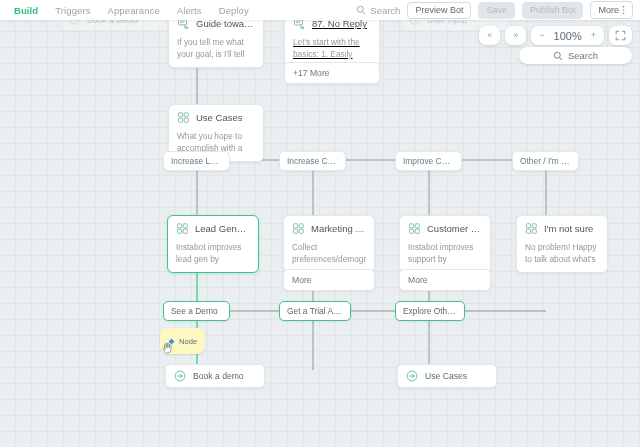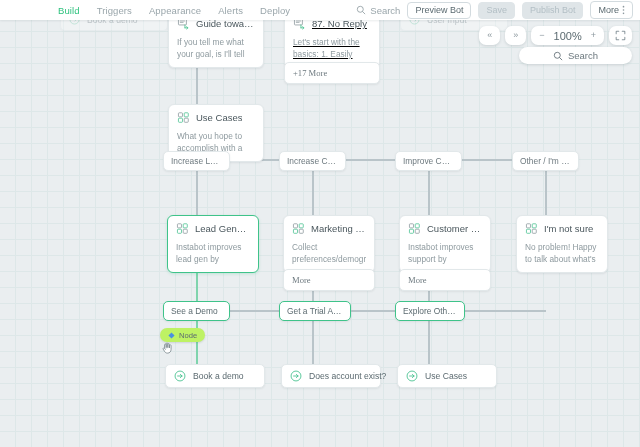--- a/index.html
+++ b/index.html
@@ -27,21 +27,21 @@
     position: absolute; top: 0; left: 0; right: 0; height: 20px;
     background: #ffffff; z-index: 40;
     display: flex; align-items: center;
     box-shadow: 0 1px 2px rgba(40,60,70,.10);
   }
   .nav-tabs { display: flex; align-items: center; gap: 17px; padding-left: 14px; }
   .nav-tab {
     font-size: 9.5px; color: #9aa6ab; letter-spacing: .1px;
     cursor: pointer; white-space: nowrap;
   }
-  .nav-tab.active { color: #2ec27e; font-weight: normal; margin-left: 44px; }
+  .nav-tab.active { color: #2ec27e; font-weight: bold; }
 
   .top-right { margin-left: auto; display: flex; align-items: center; gap: 7px; padding-right: 7px; }
   .hdr-search { display: flex; align-items: center; gap: 4px; cursor: pointer; }
   .hdr-search span { font-size: 9.5px; color: #9aa6ab; }
   .btn {
     font-size: 9px; border-radius: 4px; padding: 3px 7px;
     white-space: nowrap; cursor: pointer; line-height: 1;
   }
   .btn-outline { border: 1px solid #d3dbdf; background: #fff; color: #5b6a70; }
   .btn-disabled { background: #dfe5e8; color: #b3bfc5; border: 1px solid #dfe5e8; }
@@ -100,25 +100,25 @@
   .minicard {
     background: #fff; border: 1px solid #e2e8ea; border-radius: 5px;
     box-shadow: 0 1px 2px rgba(40,60,70,.08);
     display: flex; align-items: center; gap: 7px; padding: 5px 8px;
   }
   .minicard .label { font-size: 8.6px; color: #5b6a70; white-space: nowrap; }
 
   .morecard {
     background: #fff; border: 1px solid #e2e8ea; border-radius: 5px;
     box-shadow: 0 1px 2px rgba(40,60,70,.08);
-    font-size: 8.6px; color: #6d797f; padding: 5px 8px; font-family: Liberation Serif, serif;
+    font-size: 8.6px; color: #6d797f; padding: 5px 8px;
   }
 
   .node-tag {
-    background: #bef264; border-radius: 8px; height: 14px;
+    background: #fef9c3; border-radius: 8px; height: 26px;
     display: flex; align-items: center; gap: 4px; padding: 0 8px;
     box-shadow: 0 1px 2px rgba(40,60,70,.14);
     font-size: 7.6px; color: #5b6a70;
   }
 
   
   .ghost { opacity: .30; }
 
   
   .conn { position: absolute; background: #b9c4c9; z-index: 4; }
@@ -362,31 +362,20 @@
       <span>
         <svg class="icn" width="12" height="12" viewBox="0 0 16 16">
           <circle cx="8" cy="8" r="6.6" fill="none" stroke="#4cc392" stroke-width="1.2"></circle>
           <path d="M4.8 8h6M8.5 5.9L10.8 8l-2.3 2.1" fill="none" stroke="#4cc392" stroke-width="1.2" stroke-linecap="round" stroke-linejoin="round"></path>
         </svg>
       </span>
       <span class="label">Book a demo</span>
     </div>
   </div>
 
-  <div class="node" style="left:281px; top:364px; width:100px;">
-    <div class="minicard">
-      <span>
-        <svg class="icn" width="12" height="12" viewBox="0 0 16 16">
-          <circle cx="8" cy="8" r="6.6" fill="none" stroke="#4cc392" stroke-width="1.2"></circle>
-          <path d="M4.8 8h6M8.5 5.9L10.8 8l-2.3 2.1" fill="none" stroke="#4cc392" stroke-width="1.2" stroke-linecap="round" stroke-linejoin="round"></path>
-        </svg>
-      </span>
-      <span class="label">Does account exist?</span>
-    </div>
-  </div>
 
   <div class="node" style="left:397px; top:364px; width:100px;">
     <div class="minicard">
       <span>
         <svg class="icn" width="12" height="12" viewBox="0 0 16 16">
           <circle cx="8" cy="8" r="6.6" fill="none" stroke="#4cc392" stroke-width="1.2"></circle>
           <path d="M4.8 8h6M8.5 5.9L10.8 8l-2.3 2.1" fill="none" stroke="#4cc392" stroke-width="1.2" stroke-linecap="round" stroke-linejoin="round"></path>
         </svg>
       </span>
       <span class="label">Use Cases</span>

